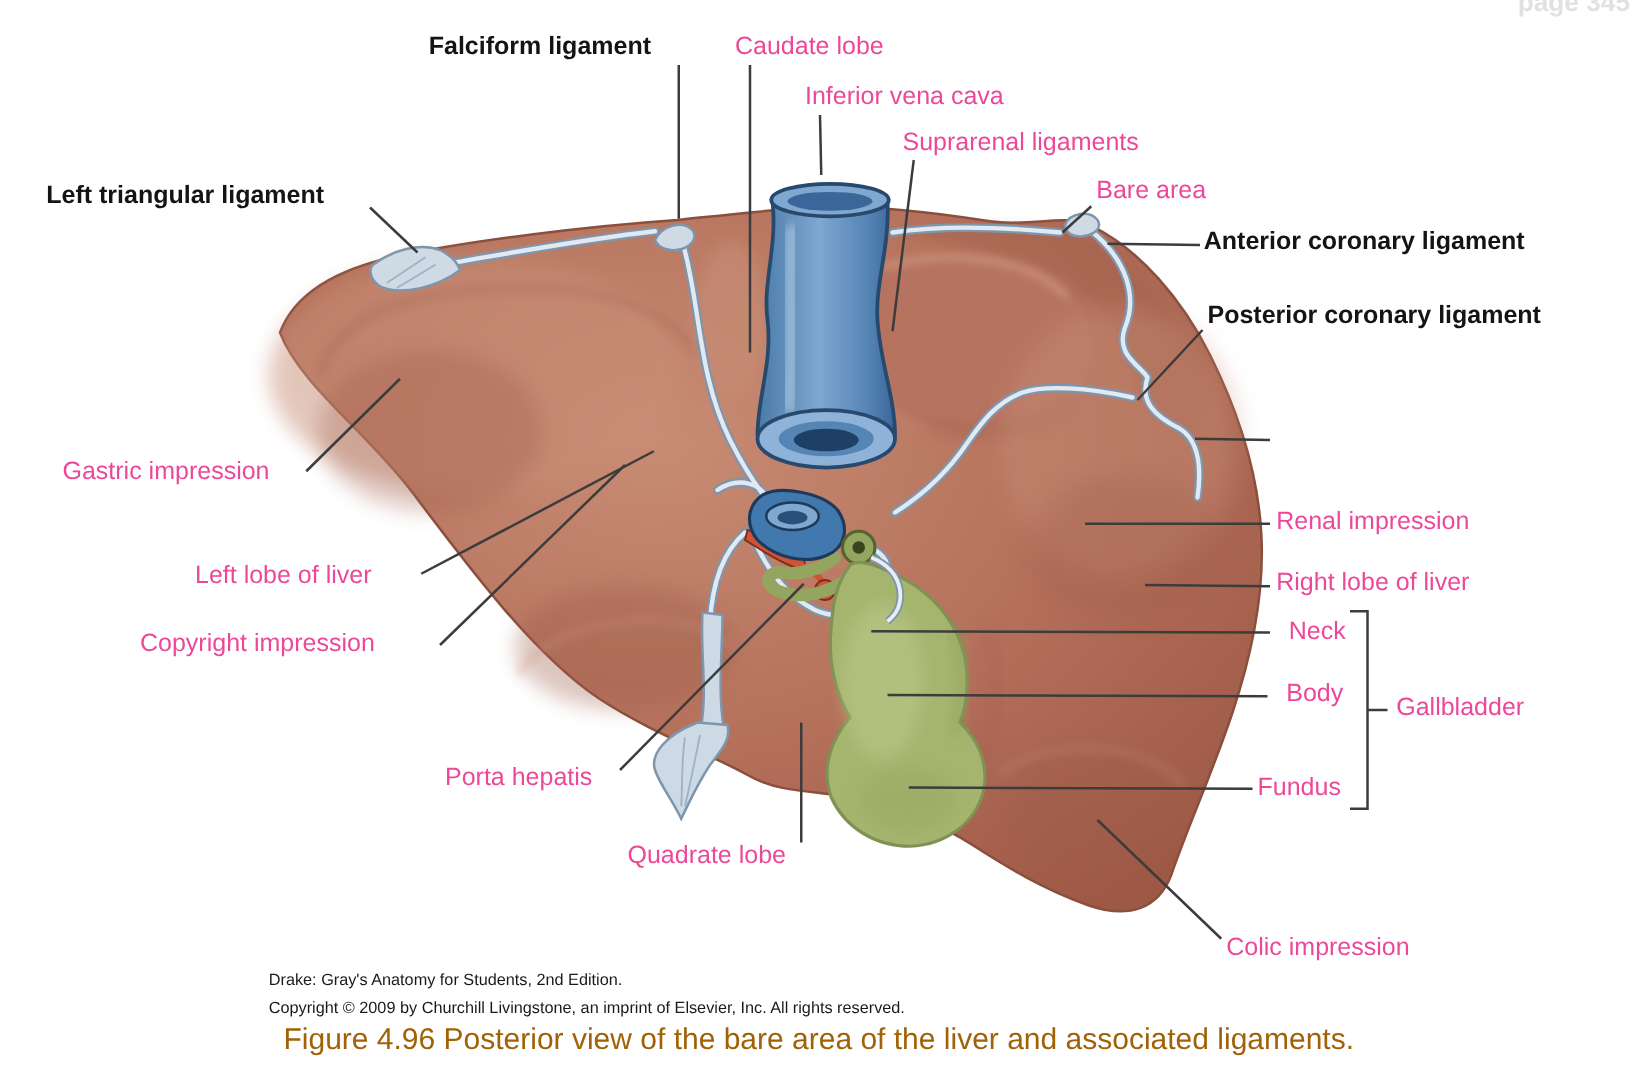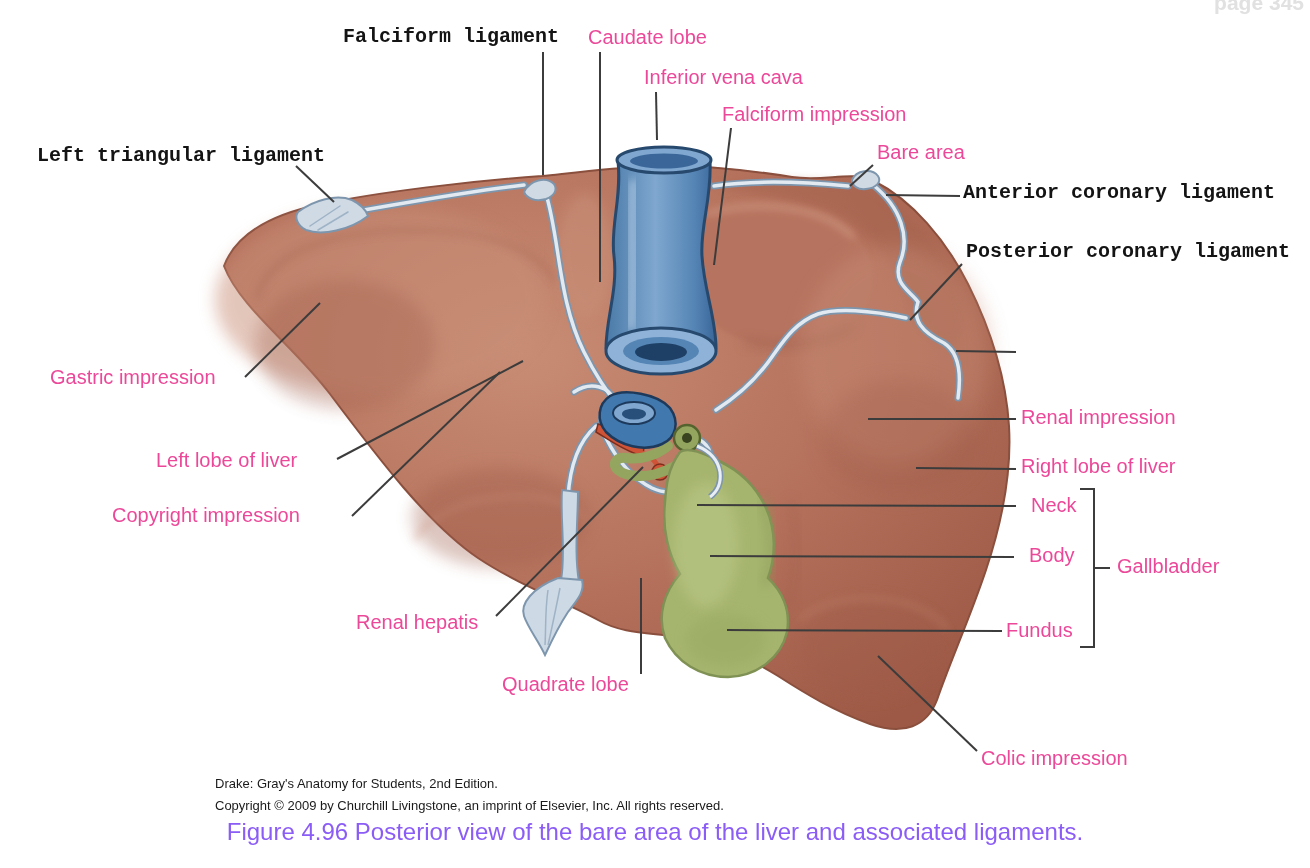--- a/index.html
+++ b/index.html
@@ -1,23 +1,23 @@
 <!DOCTYPE html>
 <html><head>
 <meta charset="utf-8">
 <style>
   html,body{margin:0;padding:0;background:#ffffff;}
   #stage{position:relative;width:1310px;height:868px;background:#ffffff;overflow:hidden;
          font-family:"Liberation Sans", sans-serif;}
   #art{position:absolute;left:0;top:0;width:1310px;height:868px;}
   .lbl{position:absolute;font-size:20px;color:#ec4899;white-space:nowrap;line-height:1.1;}
-  .lbl.b{font-weight:bold;color:#141414;font-family:Liberation Mono, monospace;}
+  .lbl.b{font-weight:bold;color:#141414;}
   .lbl.wrap{white-space:normal;width:185px;line-height:25px;}
   .credit{position:absolute;left:215px;font-size:13px;color:#1a1a1a;white-space:nowrap;}
-  .caption{position:absolute;left:0;top:818px;width:100%;text-align:center;font-size:24px;color:#8b5cf6;}
+  .caption{position:absolute;left:0;top:818px;width:100%;text-align:center;font-size:24px;color:#a16207;}
   .watermark{position:absolute;top:-9px;right:6px;font-size:21px;font-weight:bold;color:#e1e1e1;}
 </style>
 </head>
 <body>
 
 <div id="stage">
 
   <svg id="art" viewBox="0 0 1310 868" xmlns="http://www.w3.org/2000/svg">
     <defs>
       <radialGradient id="liverGrad" cx="38%" cy="33%" r="80%">
@@ -178,35 +178,35 @@
       <line x1="496" y1="616" x2="643" y2="467"></line>
       <line x1="641" y1="674" x2="641" y2="578"></line>
       <line x1="296" y1="166" x2="334" y2="202"></line>
       <path d="M1080,489 L1094,489 L1094,647 L1080,647 M1094,568 L1110,568"></path>
     </g>
   </svg>
 
   <div class="lbl b" style="left:343px;top:26px">Falciform ligament</div>
   <div class="lbl" style="left:588px;top:26px">Caudate lobe</div>
   <div class="lbl" style="left:644px;top:66px">Inferior vena cava</div>
-  <div class="lbl" style="left:722px;top:103px">Falciform impression</div>
+  <div class="lbl" style="left:722px;top:103px">Suprarenal ligaments</div>
   <div class="lbl" style="left:877px;top:141px">Bare area</div>
   <div class="lbl b" style="left:963px;top:182px">Anterior coronary ligament</div>
   <div class="lbl b" style="left:966px;top:241px">Posterior coronary ligament</div>
   <div class="lbl b" style="left:37px;top:145px">Left triangular ligament</div>
   <div class="lbl" style="left:50px;top:366px">Gastric impression</div>
   <div class="lbl" style="left:156px;top:449px">Left lobe of liver</div>
   <div class="lbl" style="left:112px;top:504px">Copyright impression</div>
   <div class="lbl" style="left:1021px;top:406px">Renal impression</div>
   <div class="lbl" style="left:1021px;top:455px">Right lobe of liver</div>
   <div class="lbl" style="left:1031px;top:494px">Neck</div>
   <div class="lbl" style="left:1029px;top:544px">Body</div>
   <div class="lbl" style="left:1117px;top:555px">Gallbladder</div>
   <div class="lbl" style="left:1006px;top:619px">Fundus</div>
-  <div class="lbl" style="left:356px;top:611px">Renal hepatis</div>
+  <div class="lbl" style="left:356px;top:611px">Porta hepatis</div>
   <div class="lbl" style="left:502px;top:673px">Quadrate lobe</div>
   <div class="lbl" style="left:981px;top:747px">Colic impression</div>
 
   <div class="credit" style="top:776px">Drake: Gray's Anatomy for Students, 2nd Edition.</div>
   <div class="credit" style="top:798px">Copyright © 2009 by Churchill Livingstone, an imprint of Elsevier, Inc. All rights reserved.</div>
   <div class="caption">Figure 4.96 Posterior view of the bare area of the liver and associated ligaments.</div>
   <div class="watermark">page 345</div>
 </div>
 
 </body></html>

